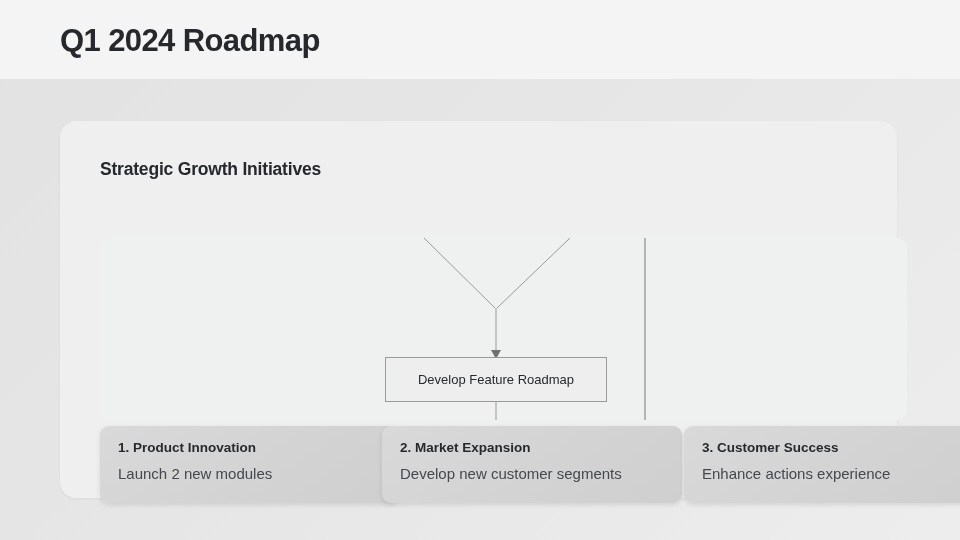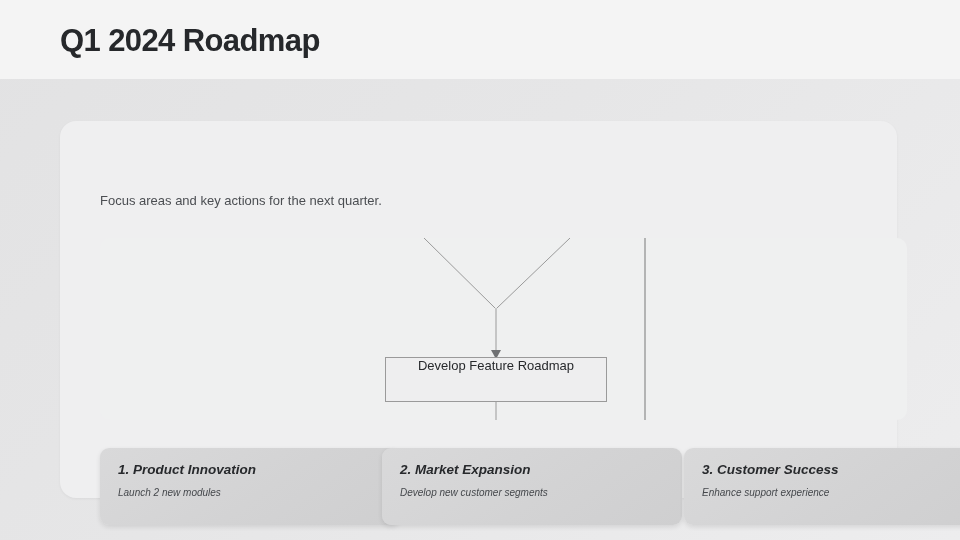--- a/index.html
+++ b/index.html
@@ -90,73 +90,73 @@
   
   #flow-node {
     position: absolute;
     left: 385px;
     top: 357px;
     width: 222px;
     height: 45px;
     background: #eeeeef;
     border: 1px solid #9a9a9a;
     display: flex;
+    align-items: center;
     justify-content: center;
   }
 
   #flow-node-label {
     font-size: 13px;
     color: #27292c;
     white-space: nowrap;
   }
 
   
   .initiative-card {
     position: absolute;
-    top: 448px;
+    top: 426px;
     width: 300px;
     height: 77px;
     border-radius: 9px;
     background: linear-gradient(145deg, #d9d9da 0%, #d3d3d4 55%, #cfcfd0 100%);
     box-shadow: 0 2px 5px rgba(0,0,0,0.10);
-    font-style: italic;
   }
 
   #initiative-card-0 { left: 100px; }
   #initiative-card-1 { left: 370px; margin-left: 12px; }
   #initiative-card-2 { left: 640px; margin-left: 44px; }
 
   .initiative-title {
     position: absolute;
     left: 18px;
     top: 14px;
     font-size: 13.5px;
     font-weight: bold;
     color: #27292c;
     white-space: nowrap;
   }
 
   .initiative-desc {
     position: absolute;
     left: 18px;
     top: 39px;
-    font-size: 10px;
+    font-size: 15px;
     color: #45484c;
     white-space: nowrap;
   }
 </style>
 </head>
 <body>
 
 <div id="app-header">
   <div id="page-title">Q1 2024 Roadmap</div>
 </div>
 
 <div id="main-card">
-  <div id="card-subheading">Focus areas and key actions for the next quarter.</div>
+  <div id="card-heading">Strategic Growth Initiatives</div>
 </div>
 
 <div id="diagram-canvas">
   <svg id="diagram-svg" viewBox="0 0 807 182">
 
     <line x1="324" y1="0" x2="395" y2="70" stroke="#9a9a9a" stroke-width="1"></line>
 
     <line x1="470" y1="0" x2="397" y2="70" stroke="#9a9a9a" stroke-width="1"></line>
 
     <line x1="396" y1="70" x2="396" y2="113" stroke="#9a9a9a" stroke-width="1"></line>
@@ -178,14 +178,14 @@
   <div class="initiative-desc">Launch 2 new modules</div>
 </div>
 
 <div class="initiative-card" id="initiative-card-1">
   <div class="initiative-title">2. Market Expansion</div>
   <div class="initiative-desc">Develop new customer segments</div>
 </div>
 
 <div class="initiative-card" id="initiative-card-2">
   <div class="initiative-title">3. Customer Success</div>
-  <div class="initiative-desc">Enhance support experience</div>
+  <div class="initiative-desc">Enhance actions experience</div>
 </div>
 
 </body></html>

